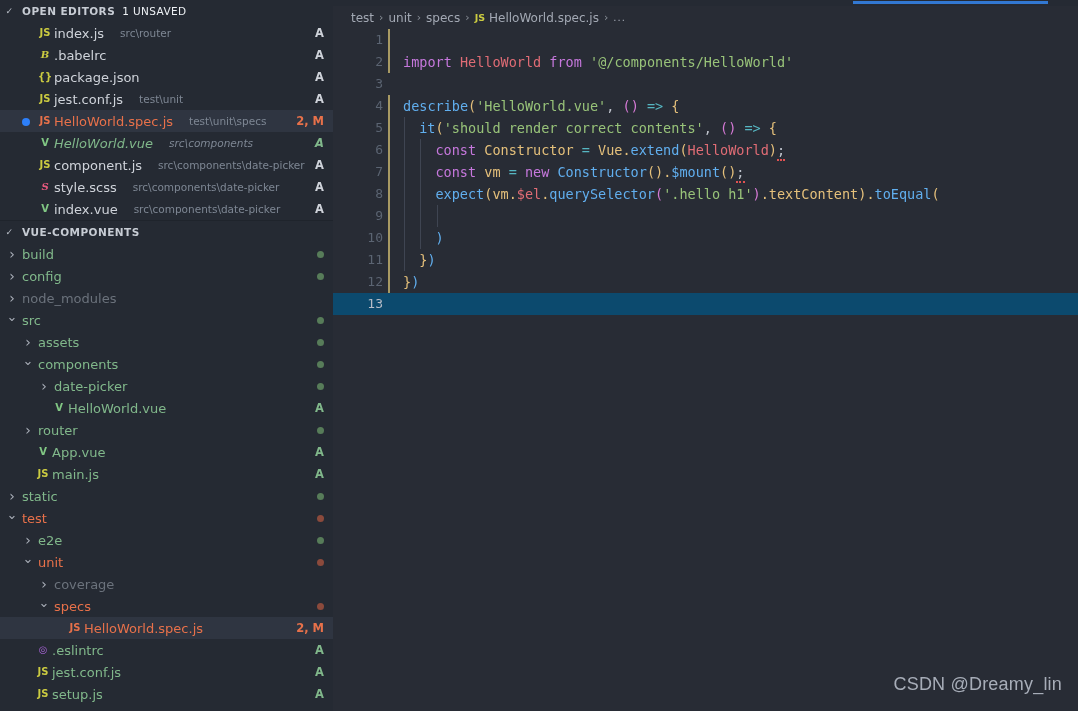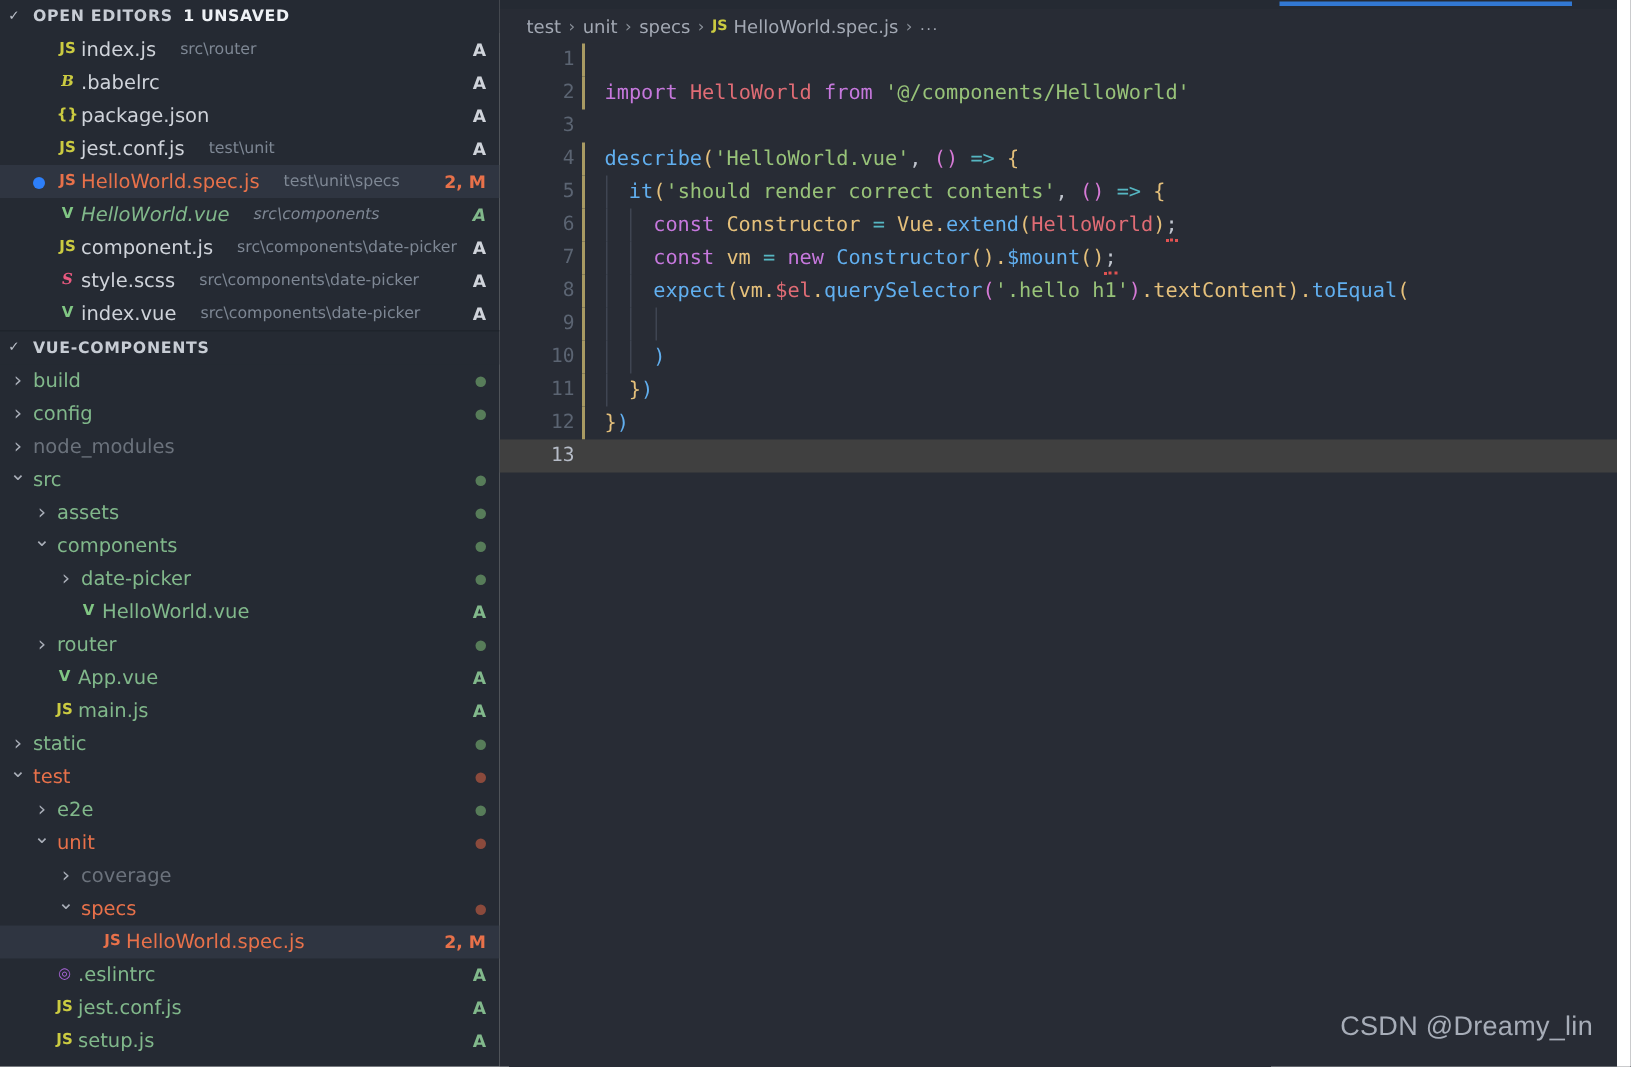--- a/index.html
+++ b/index.html
@@ -15,21 +15,21 @@
     position:absolute;left:0;top:0;width:333px;height:711px;
     background:#252a33;color:#cfd3da;font-size:12.5px;overflow:hidden;
   }
   .section-head{
     height:22px;display:flex;align-items:center;gap:7px;padding:0 8px 0 4px;
     font-size:10.5px;font-weight:bold;letter-spacing:.45px;color:#c7ccd4;
     text-transform:uppercase;background:#252a33;
   }
   .section-head.second{border-top:1px solid #1f242c;}
   .chev{display:inline-block;width:11px;text-align:center;font-size:9px;color:#b9bec7;line-height:1;}
-  .unsaved-badge{color:#eef1f5;font-weight:bold;font-size:10.5px;letter-spacing:.4px;}
+  .unsaved-badge{color:#eef1f5;font-weight:normal;font-size:10.5px;letter-spacing:.4px;}
 
   .row{
     position:relative;height:22px;display:flex;align-items:center;
     white-space:nowrap;padding-right:9px;box-sizing:border-box;cursor:default;
   }
   .row.sel{background:#2f3541;}
   .row .twist{width:12px;flex:0 0 12px;text-align:center;font-size:9px;color:#a9aeb8;line-height:1;}
   .row .icon{width:18px;flex:0 0 18px;text-align:center;font-size:10px;font-weight:bold;line-height:1;}
   .row .name{font-size:13px;}
   .row .desc{font-size:10.5px;color:#7e8794;margin-left:16px;}
@@ -67,21 +67,21 @@
   }
   .bc-sep{margin:0 5px;color:#8a9099;font-size:11px;}
   .bc-js{color:#cbcb41;font-weight:bold;font-size:9.5px;margin-right:4px;}
 
   #code{
     position:absolute;left:0;top:29px;width:745px;height:682px;background:#282c35;
     font-family:"DejaVu Sans Mono","Liberation Mono",monospace;
     font-size:13.5px;line-height:22px;
   }
   .cline{position:relative;height:22px;white-space:pre;}
-  .cline.current{background:#404040;}
+  .cline.current{background:#0c4a6e;}
   .lno{
     position:absolute;left:0;top:0;width:50px;text-align:right;
     color:#5b6472;font-size:13px;
   }
   .lno.cur{color:#b6bcc7;}
   .ctext{position:absolute;left:70px;top:0;}
   .guide{position:absolute;top:0;width:1px;height:22px;background:#3f4552;}
   .guide.active{background:#a89a63;width:2px;}
 
   

